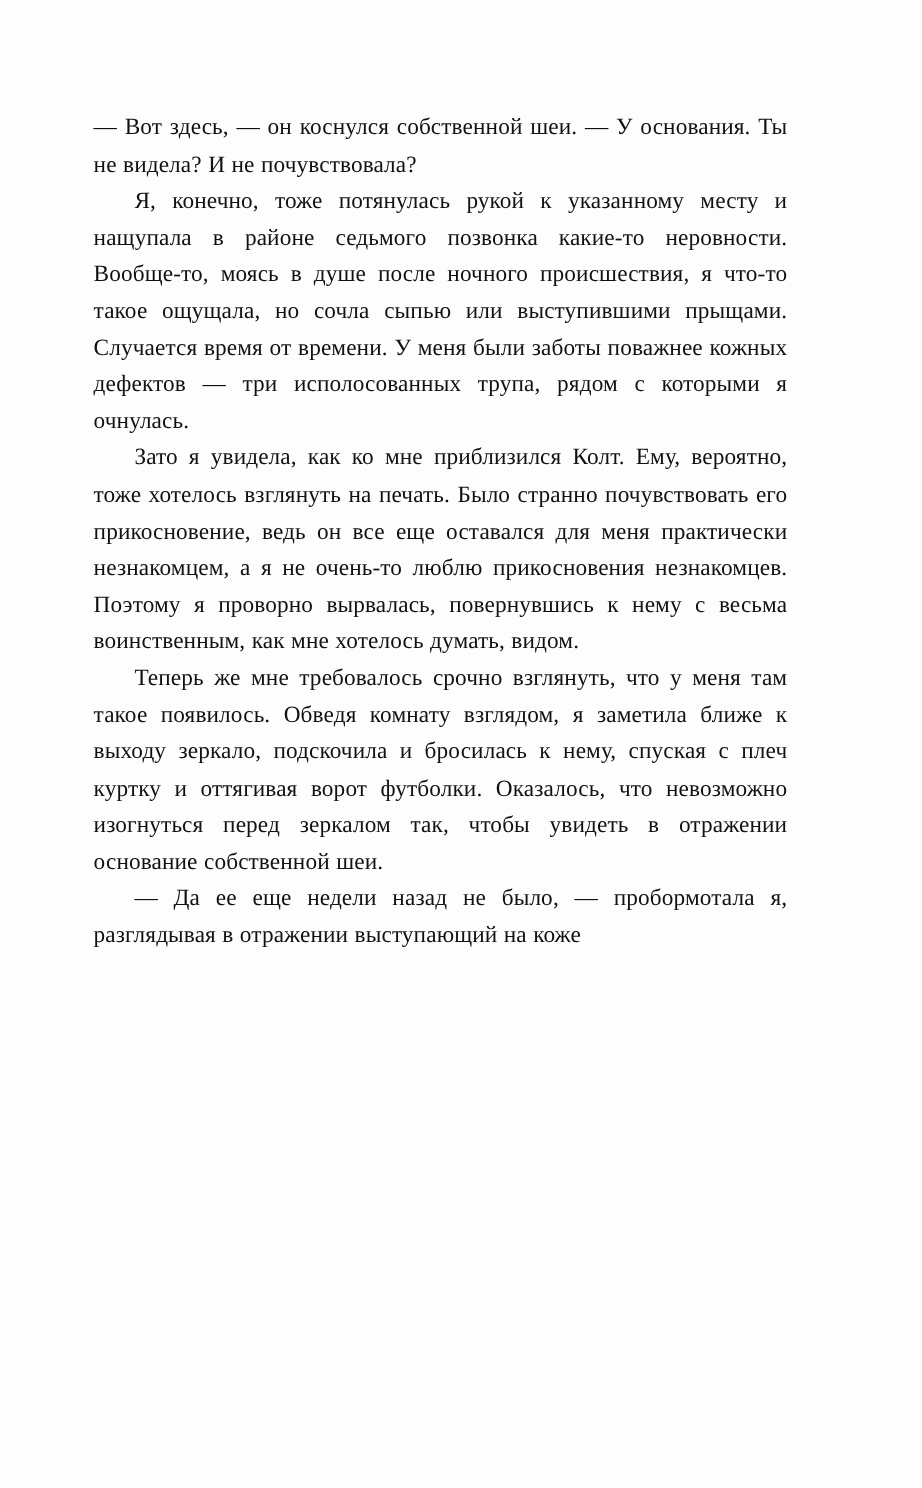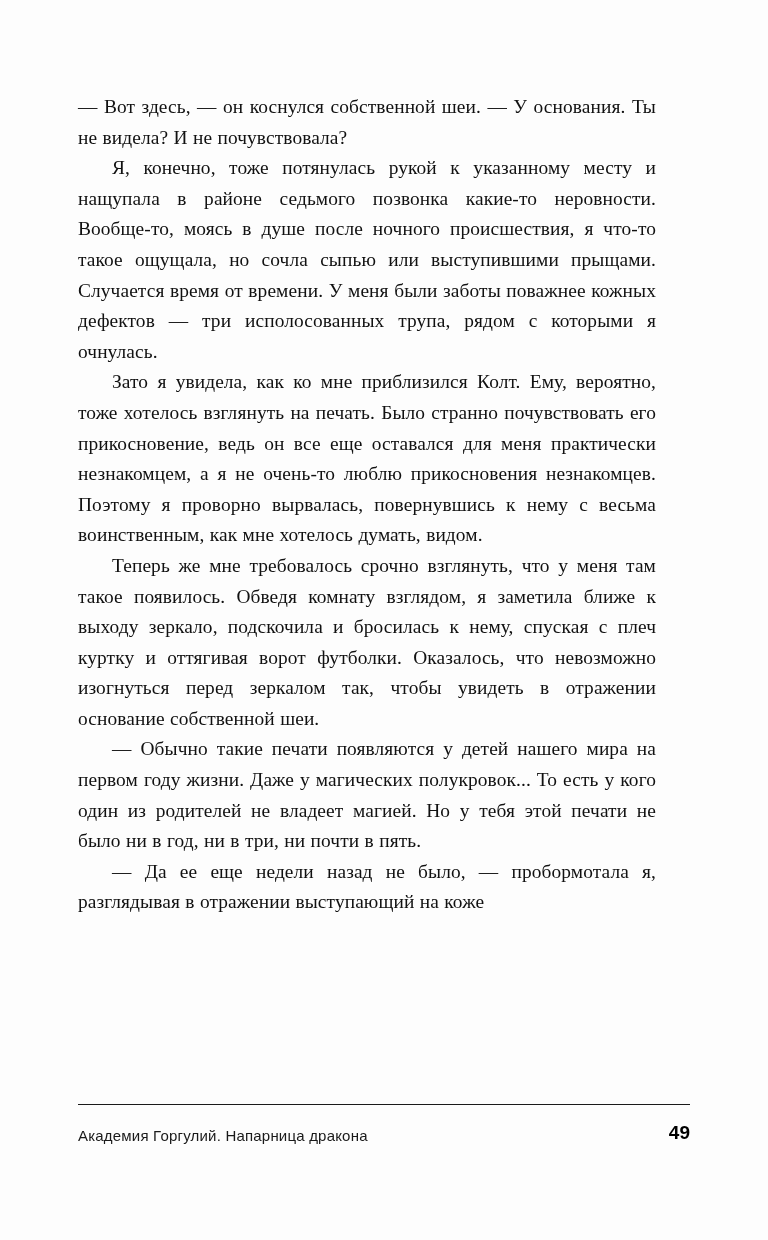--- a/index.html
+++ b/index.html
@@ -71,22 +71,17 @@
 </head>
 <body>
 
 <div class="page">
 
   <div class="text-block">
     <p class="para">— Вот здесь, — он коснулся собственной шеи. — У основания. Ты не видела? И не почувствовала?</p>
     <p class="para indent">Я, конечно, тоже потянулась рукой к указанному месту и нащупала в районе седьмого позвонка какие-то неровности. Вообще-то, моясь в душе после ночного происшествия, я что-то такое ощущала, но сочла сыпью или выступившими прыщами. Случается время от времени. У меня были заботы поважнее кожных дефектов — три исполосованных трупа, рядом с которыми я очнулась.</p>
     <p class="para indent">Зато я увидела, как ко мне приблизился Колт. Ему, вероятно, тоже хотелось взглянуть на печать. Было странно почувствовать его прикосновение, ведь он все еще оставался для меня практически незнакомцем, а я не очень-то люблю прикосновения незнакомцев. Поэтому я проворно вырвалась, повернувшись к нему с весьма воинственным, как мне хотелось думать, видом.</p>
     <p class="para indent">Теперь же мне требовалось срочно взглянуть, что у меня там такое появилось. Обведя комнату взглядом, я заметила ближе к выходу зеркало, подскочила и бросилась к нему, спуская с плеч куртку и оттягивая ворот футболки. Оказалось, что невозможно изогнуться перед зеркалом так, чтобы увидеть в отражении основание собственной шеи.</p>
-    <p class="para indent">— Обычно такие печати появляются у детей нашего мира на первом году жизни. Даже у магических полукровок... То есть у кого один из родителей не владеет магией. Но у тебя этой печати не было ни в год, ни в три, ни почти в пять.</p>
     <p class="para indent">— Да ее еще недели назад не было, — пробормотала я, разглядывая в отражении выступающий на коже</p>
   </div>
 
-  <div class="footer">
-    <span class="footer-title">Академия Горгулий. Напарница дракона</span>
-    <span class="footer-page">49</span>
-  </div>
 
 </div>
 
 </body></html>

